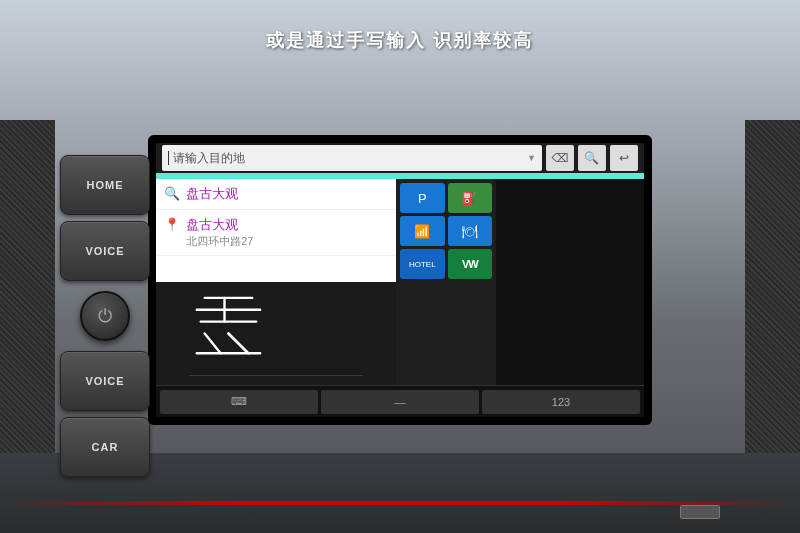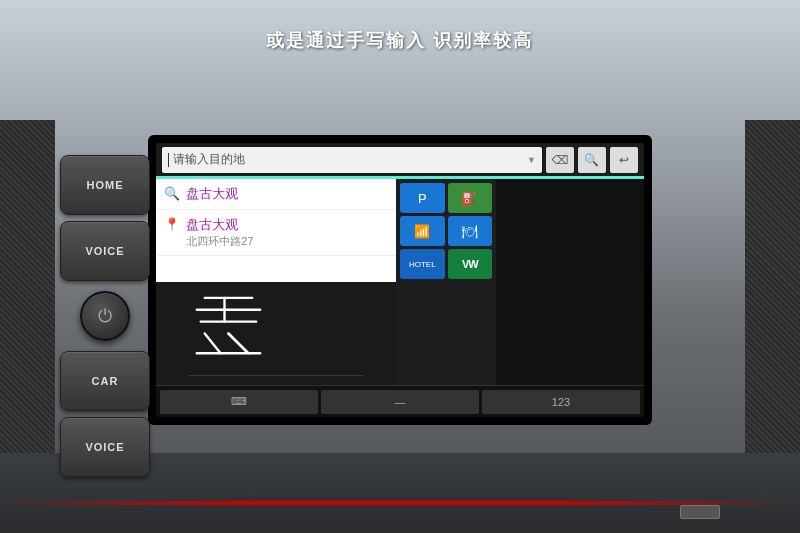--- a/index.html
+++ b/index.html
@@ -161,21 +161,21 @@
     }
 
     
     .screen-header {
       display: flex;
       align-items: center;
       background: #1c1c1c;
       padding: 4px 6px;
       gap: 4px;
       height: 36px;
-      border-bottom: 3px solid #5eead4;
+      border-bottom: 6px solid #5eead4;
     }
 
     .input-box {
       flex: 1;
       background: #f0f0f0;
       border-radius: 2px;
       height: 26px;
       display: flex;
       align-items: center;
       padding: 0 6px;
@@ -325,22 +325,22 @@
 <div class="right-carbon"></div>
 
 <div class="top-annotation">或是通过手写输入 识别率较高</div>
 
 <div class="left-panel">
   <div class="ctrl-button">HOME</div>
   <div class="ctrl-button">VOICE</div>
   <div class="power-btn">
     <span class="power-icon">⏻</span>
   </div>
+  <div class="ctrl-button">VOICE</div>
   <div class="ctrl-button">CAR</div>
-  <div class="ctrl-button">VOICE</div>
 </div>
 
 <div class="screen-bezel">
   <div class="screen-inner">
 
     <div class="screen-header">
       <div class="input-box">
         <div class="input-cursor"></div>
         <span class="input-placeholder">请输入目的地</span>
         <span class="input-dropdown">▼</span>

